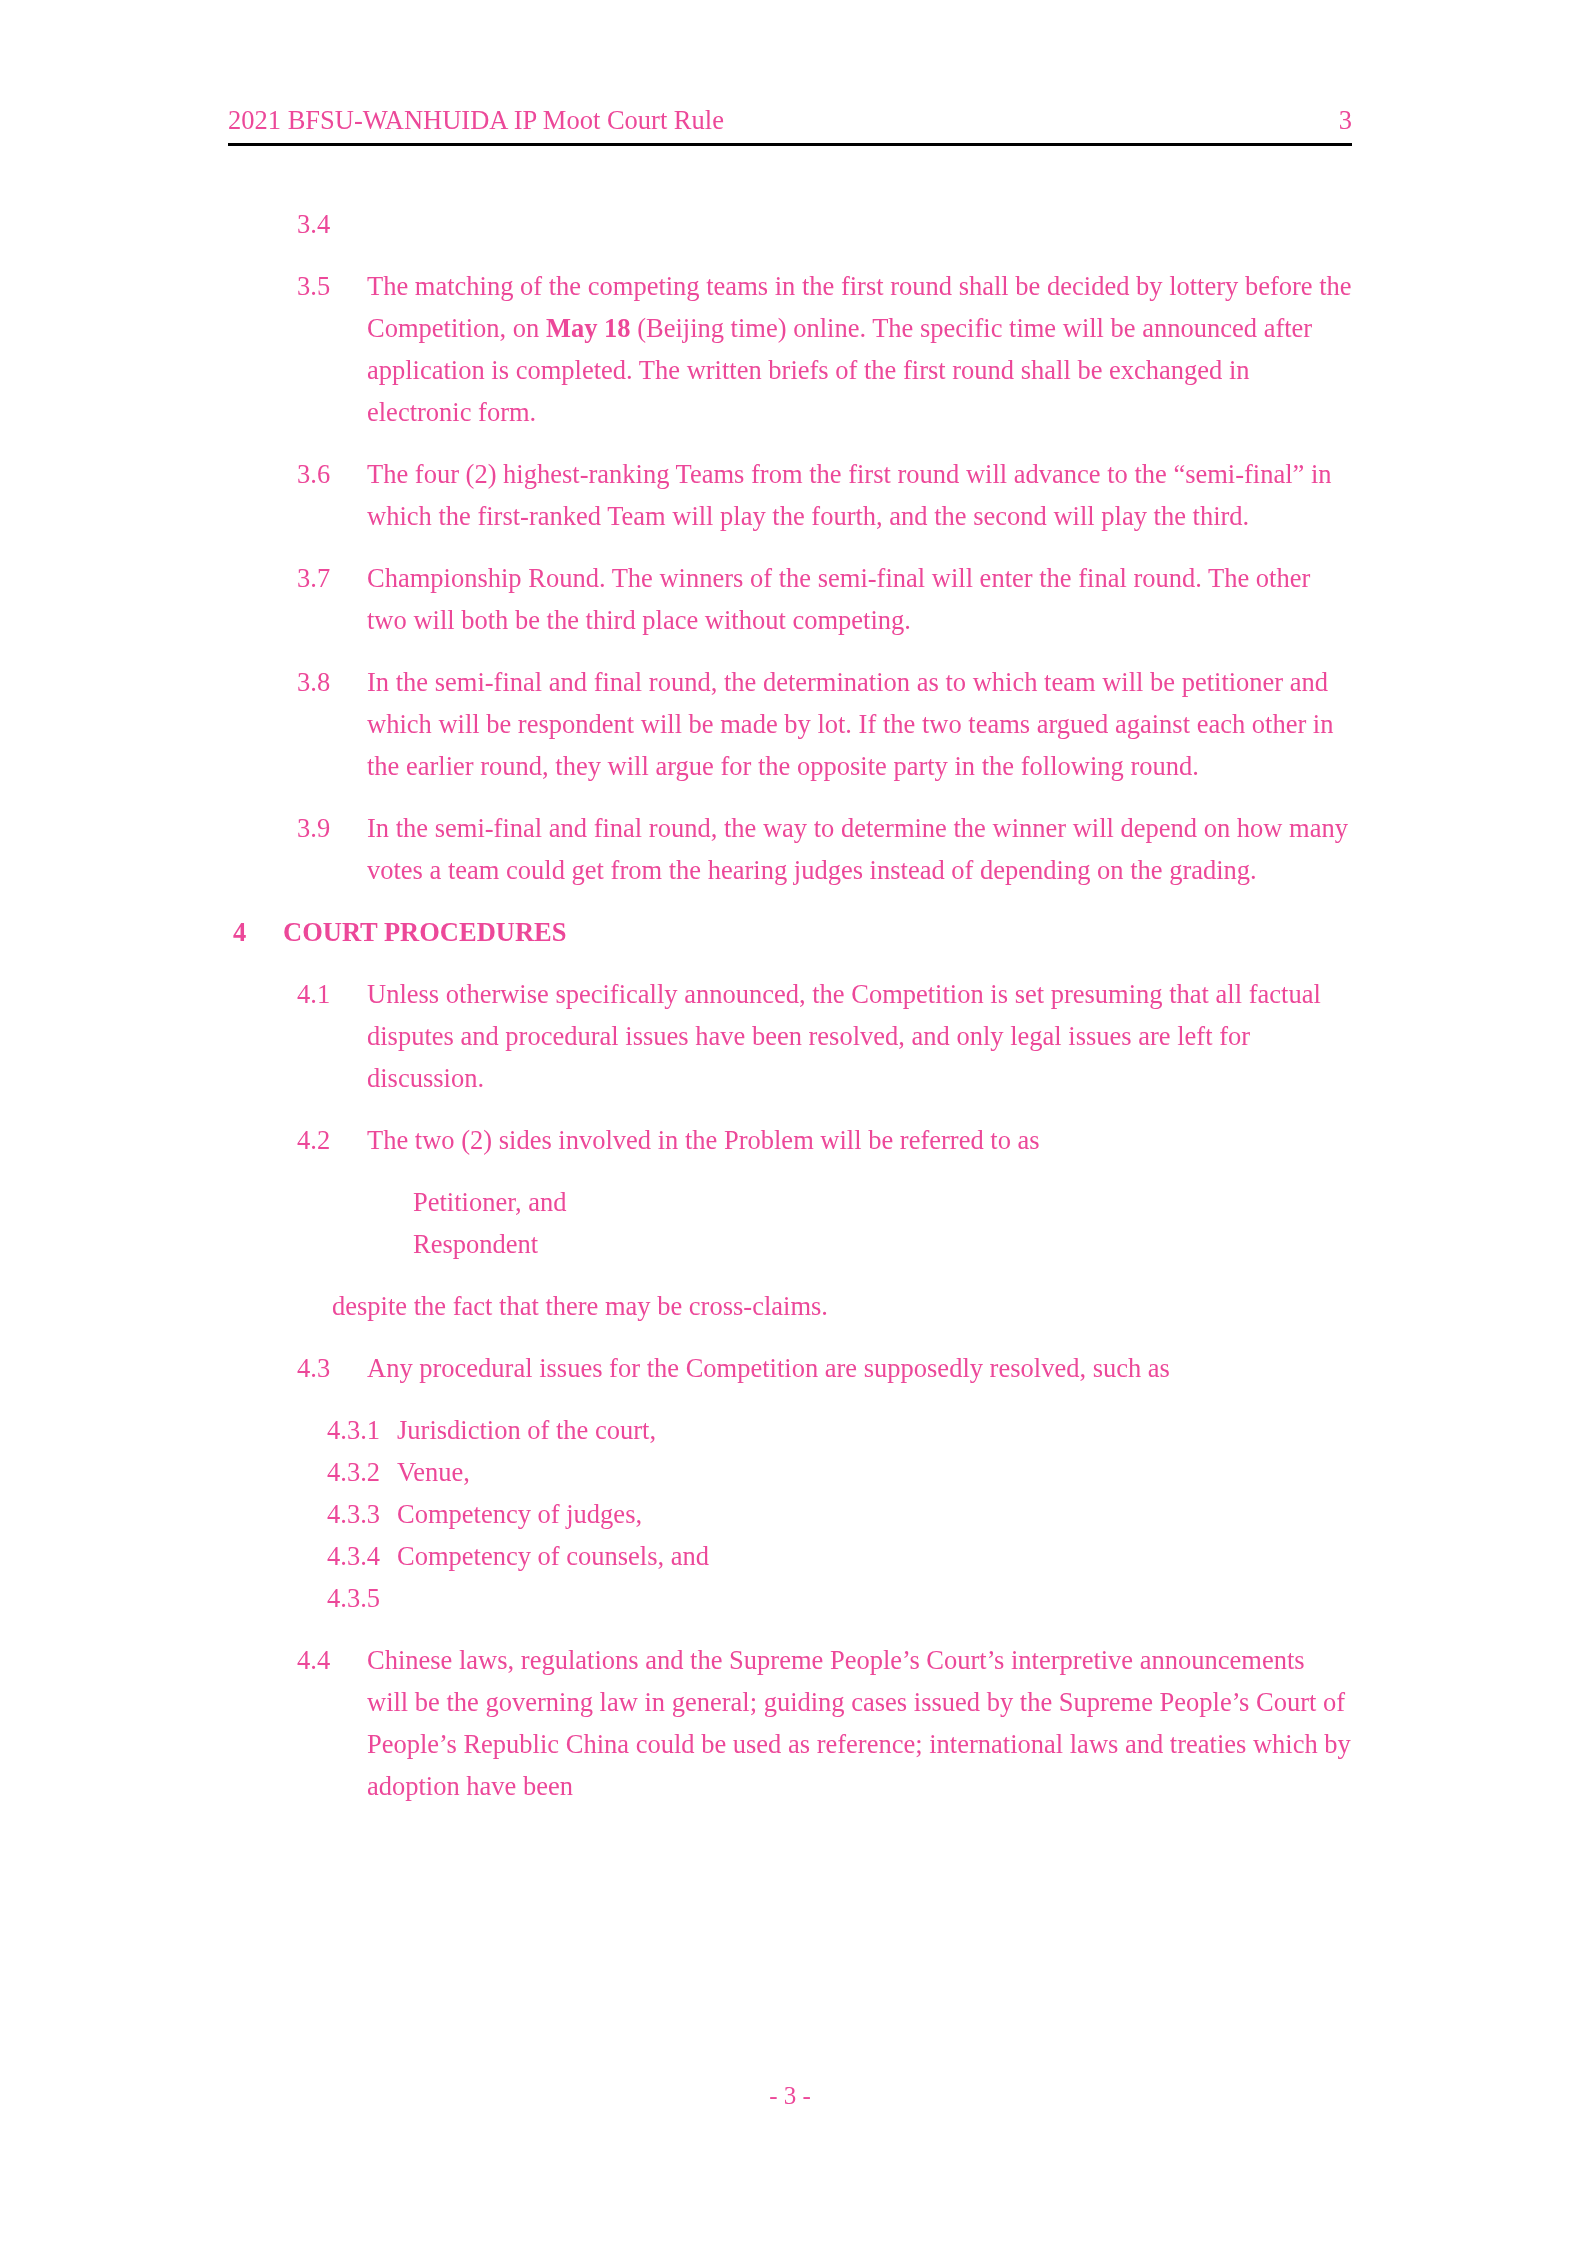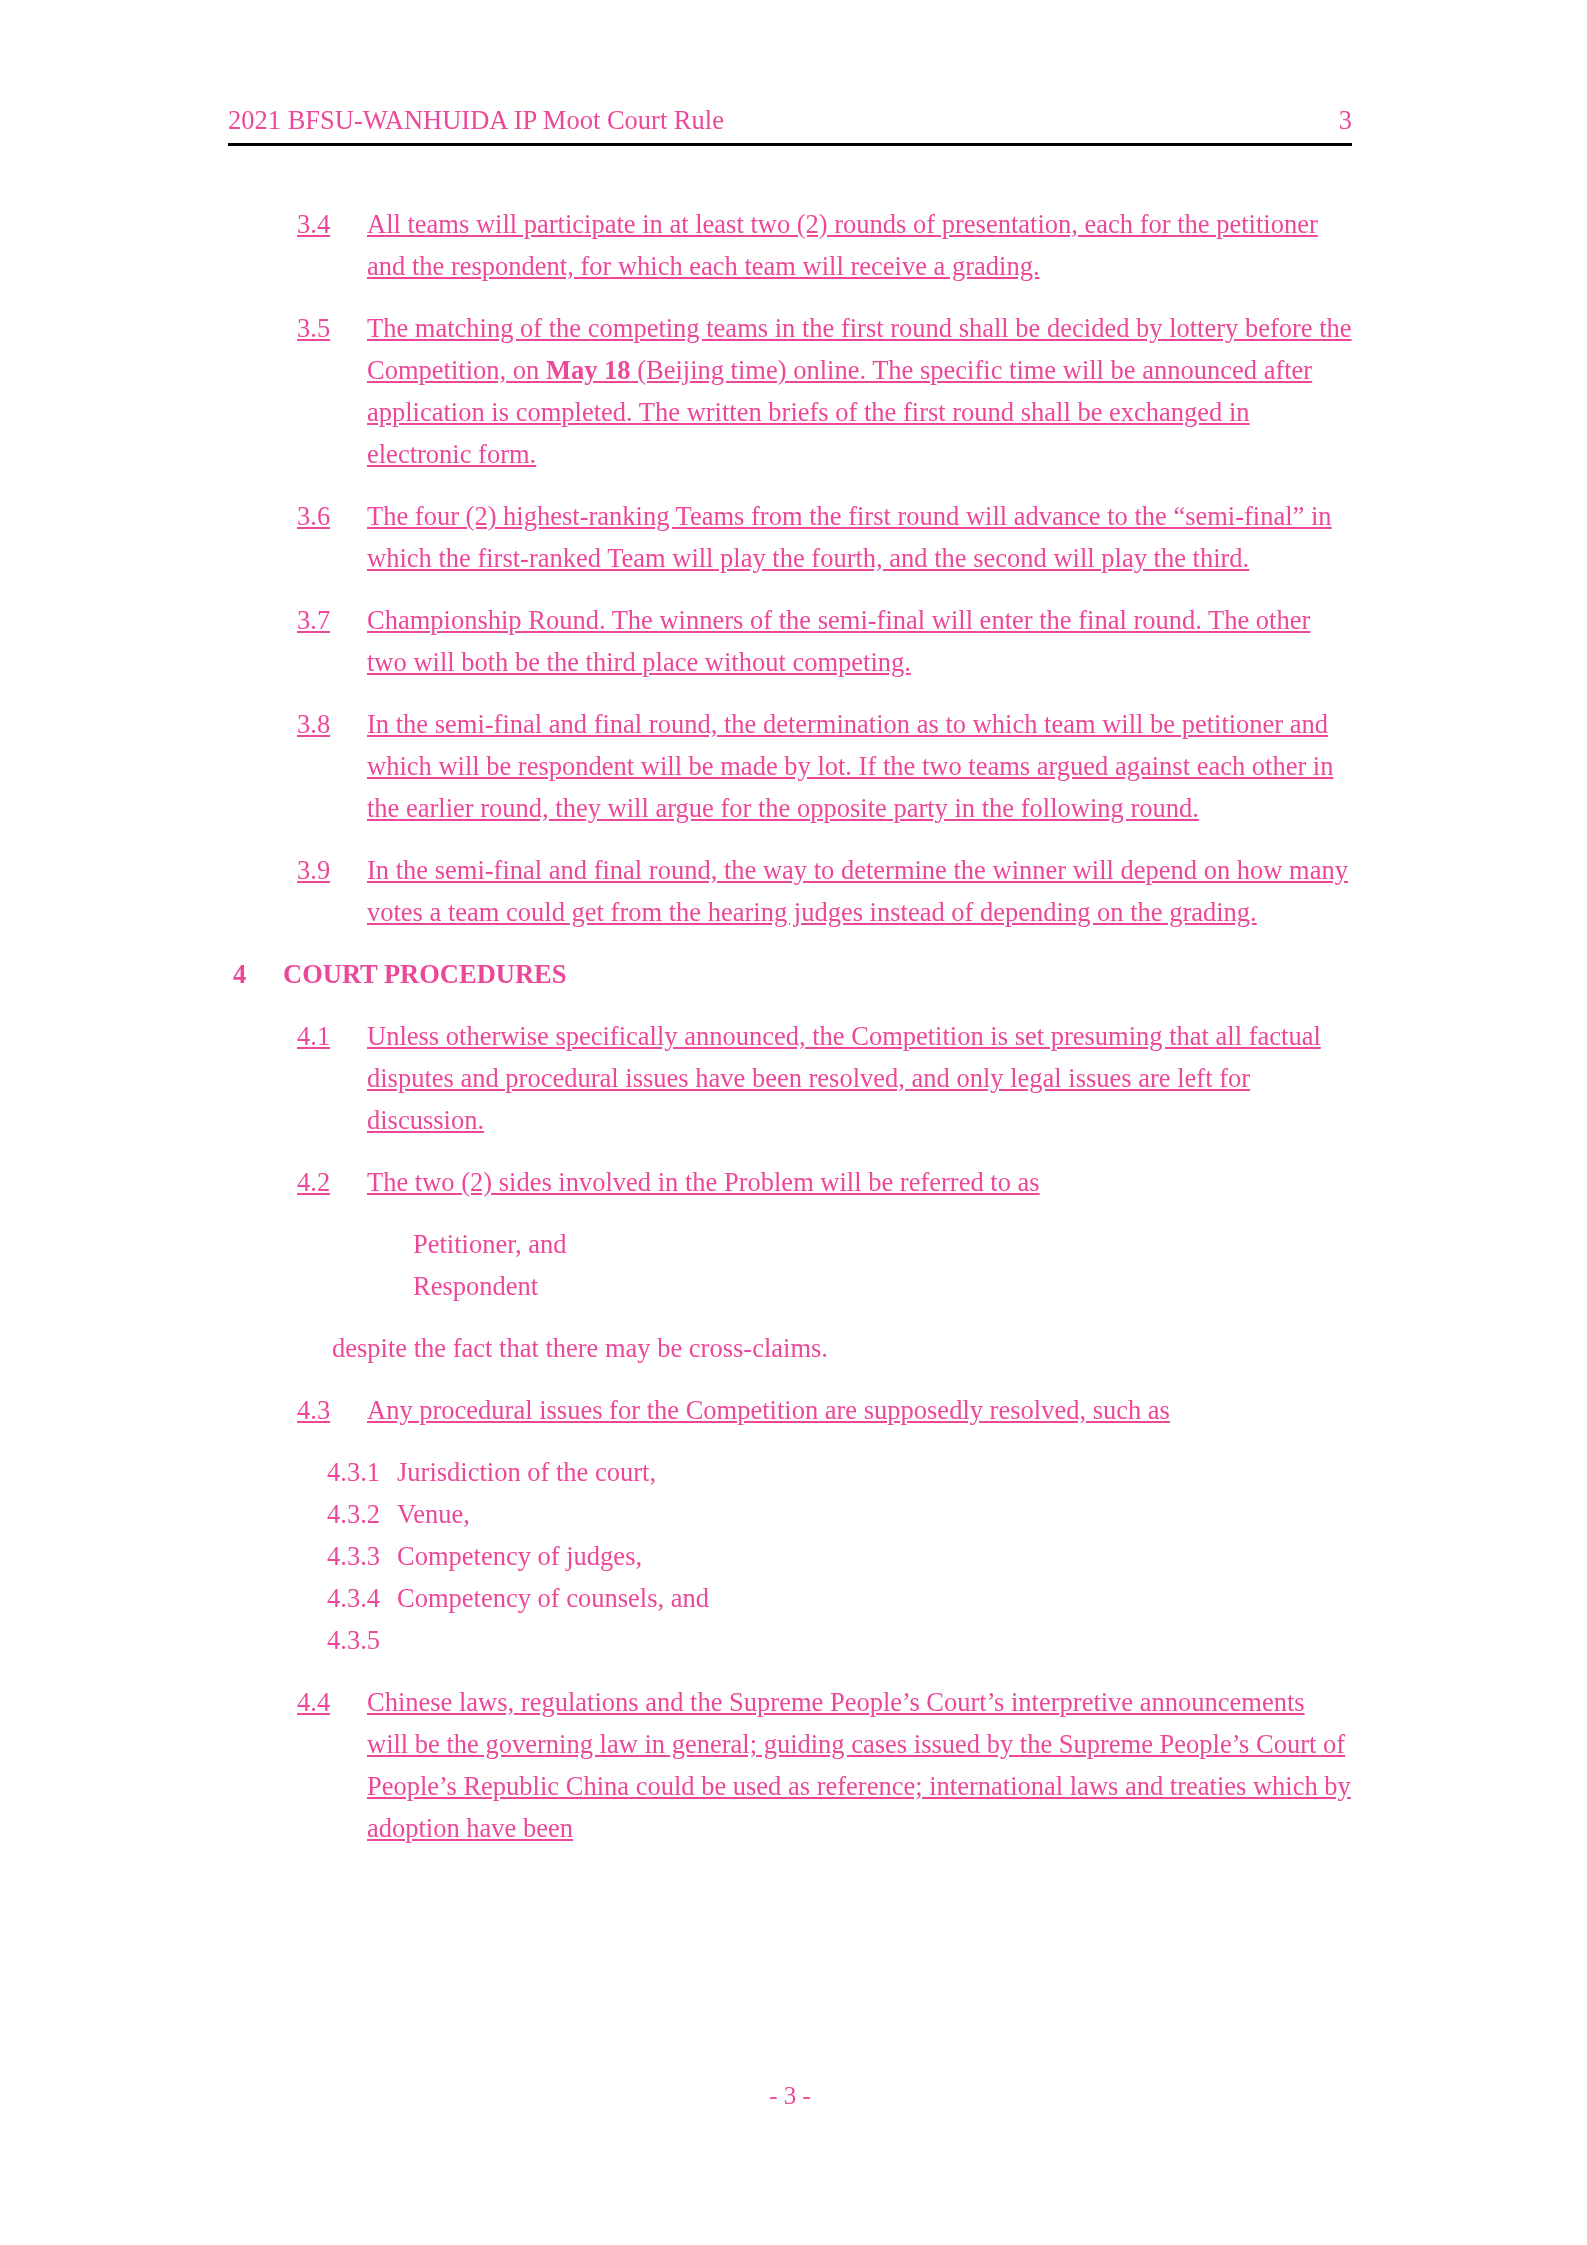--- a/index.html
+++ b/index.html
@@ -26,21 +26,21 @@
     padding-bottom: 6px;
     font-size: 26.5px;
     line-height: 34px;
   }
   .content {
     margin-top: 57px;
     font-size: 26.5px;
     line-height: 42px;
   }
   .block { margin-bottom: 20px; }
-  .item { display: flex; text-decoration: underline; }
+  .item { display: flex; }
   .num {
     flex: none;
     margin-left: 69px;
     width: 70px;
   }
   .txt { flex: 1; }
   .heading { display: flex; font-weight: bold; }
   .heading .num { margin-left: 5px; width: 50px; }
   .party-lines { margin-left: 185px; }
   .party-line { white-space: pre; }
@@ -68,21 +68,20 @@
 <body>
 
 <div class="page">
   <div class="header">
     <span>2021 BFSU-WANHUIDA IP Moot Court Rule</span>
     <span>3</span>
   </div>
   <div class="content">
       <div class="item block">
         <span class="num">3.4</span>
-        <div class="txt"><span>All teams will participate in at least two (2) rounds of presentation, each for the petitioner and the respondent, for which each team will receive a grading.</span></div>
       </div>
       <div class="item block">
         <span class="num">3.5</span>
         <div class="txt"><span>The matching of the competing teams in the first round shall be decided by lottery before the Competition, on </span><b>May 18</b><span> (Beijing time) online. The specific time will be announced after application is completed. The written briefs of the first round shall be exchanged in electronic form.</span></div>
       </div>
       <div class="item block">
         <span class="num">3.6</span>
         <div class="txt"><span>The four (2) highest-ranking Teams from the first round will advance to the “semi-final” in which the first-ranked Team will play the fourth, and the second will play the third.</span></div>
       </div>
       <div class="item block">

